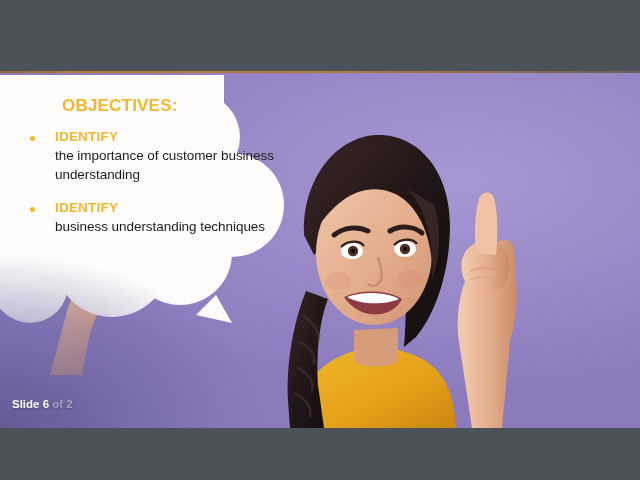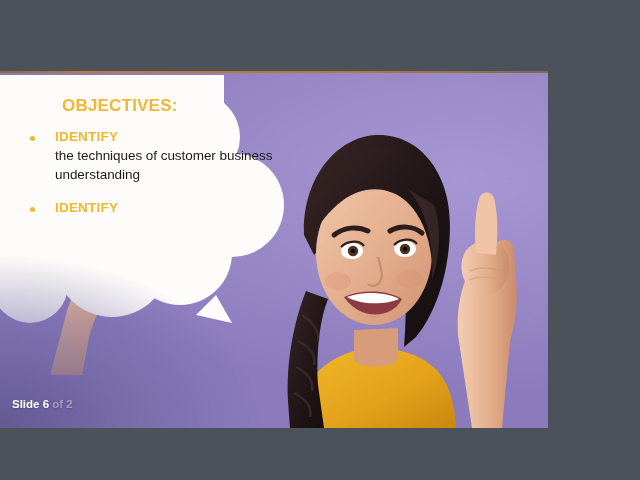--- a/index.html
+++ b/index.html
@@ -9,21 +9,21 @@
   }
   body {
     width: 640px;
     height: 480px;
     overflow: hidden;
     font-family: "Liberation Sans", sans-serif;
   }
 
   #slide-frame {
     position: relative;
-    width: 548px;
+    width: 640px;
     height: 480px;
     background: #be185d;
     overflow: hidden;
   }
 
   
   .top-band {
     position: absolute;
     left: 0; top: 0;
     width: 640px;
@@ -342,26 +342,27 @@
     </svg>
 
     <div class="bubble-text">
       <div class="bubble-heading">OBJECTIVES:</div>
 
       <div class="obj-list">
 
         <div class="obj-item">
           <span class="obj-bullet"></span>
           <div class="obj-verb">IDENTIFY</div>
-          <div class="obj-body">the techniques of customer business understanding</div>
+          <div class="obj-body">the importance of customer business understanding</div>
         </div>
 
         <div class="obj-item">
           <span class="obj-bullet"></span>
           <div class="obj-verb">IDENTIFY</div>
+          <div class="obj-body">business understanding techniques</div>
         </div>
 
       </div>
     </div>
 
     <div class="slide-counter">
       <span class="cur">Slide 6</span>
       <span class="tot">of 2</span>
     </div>
 

